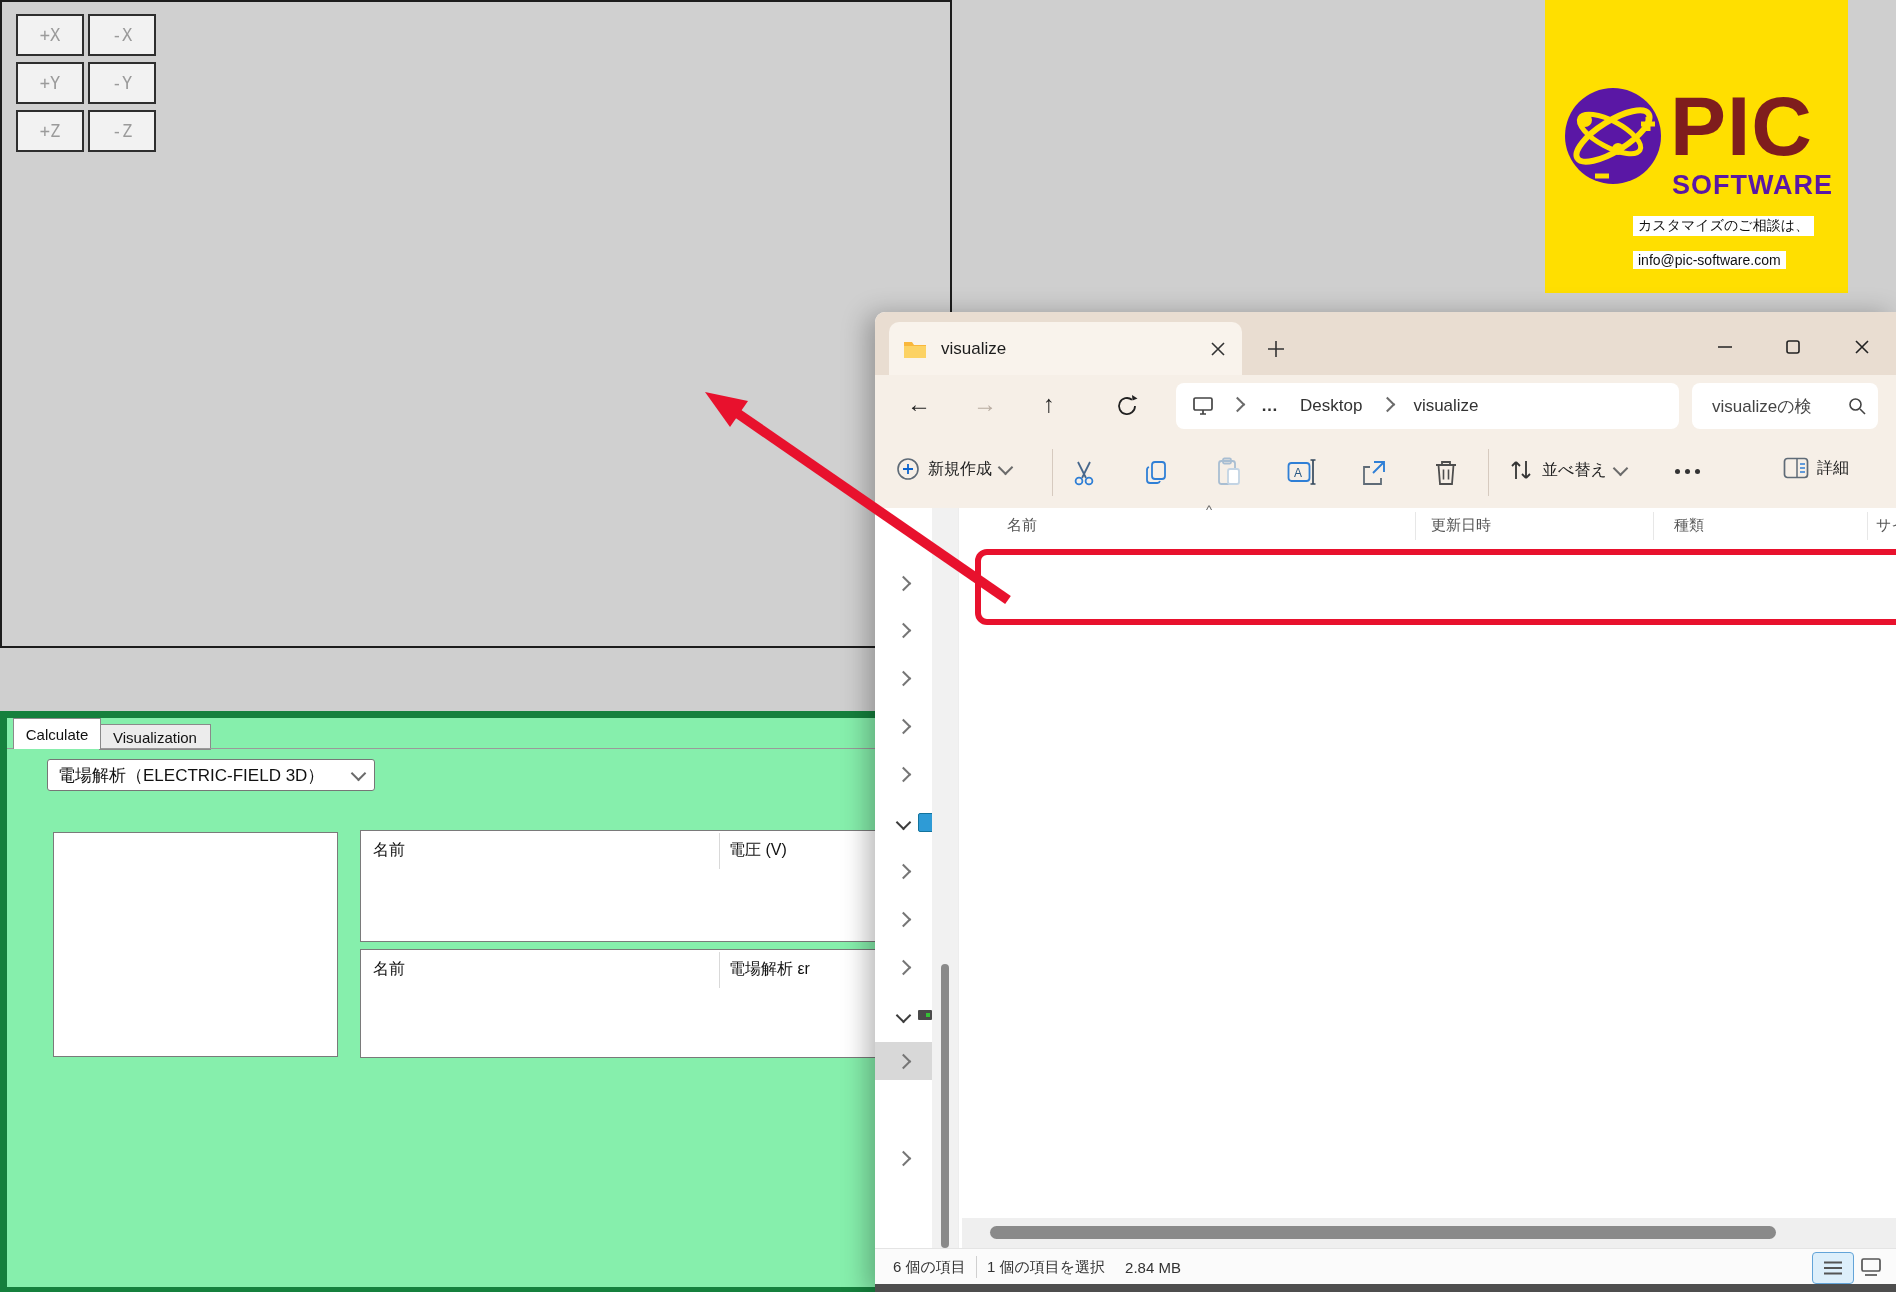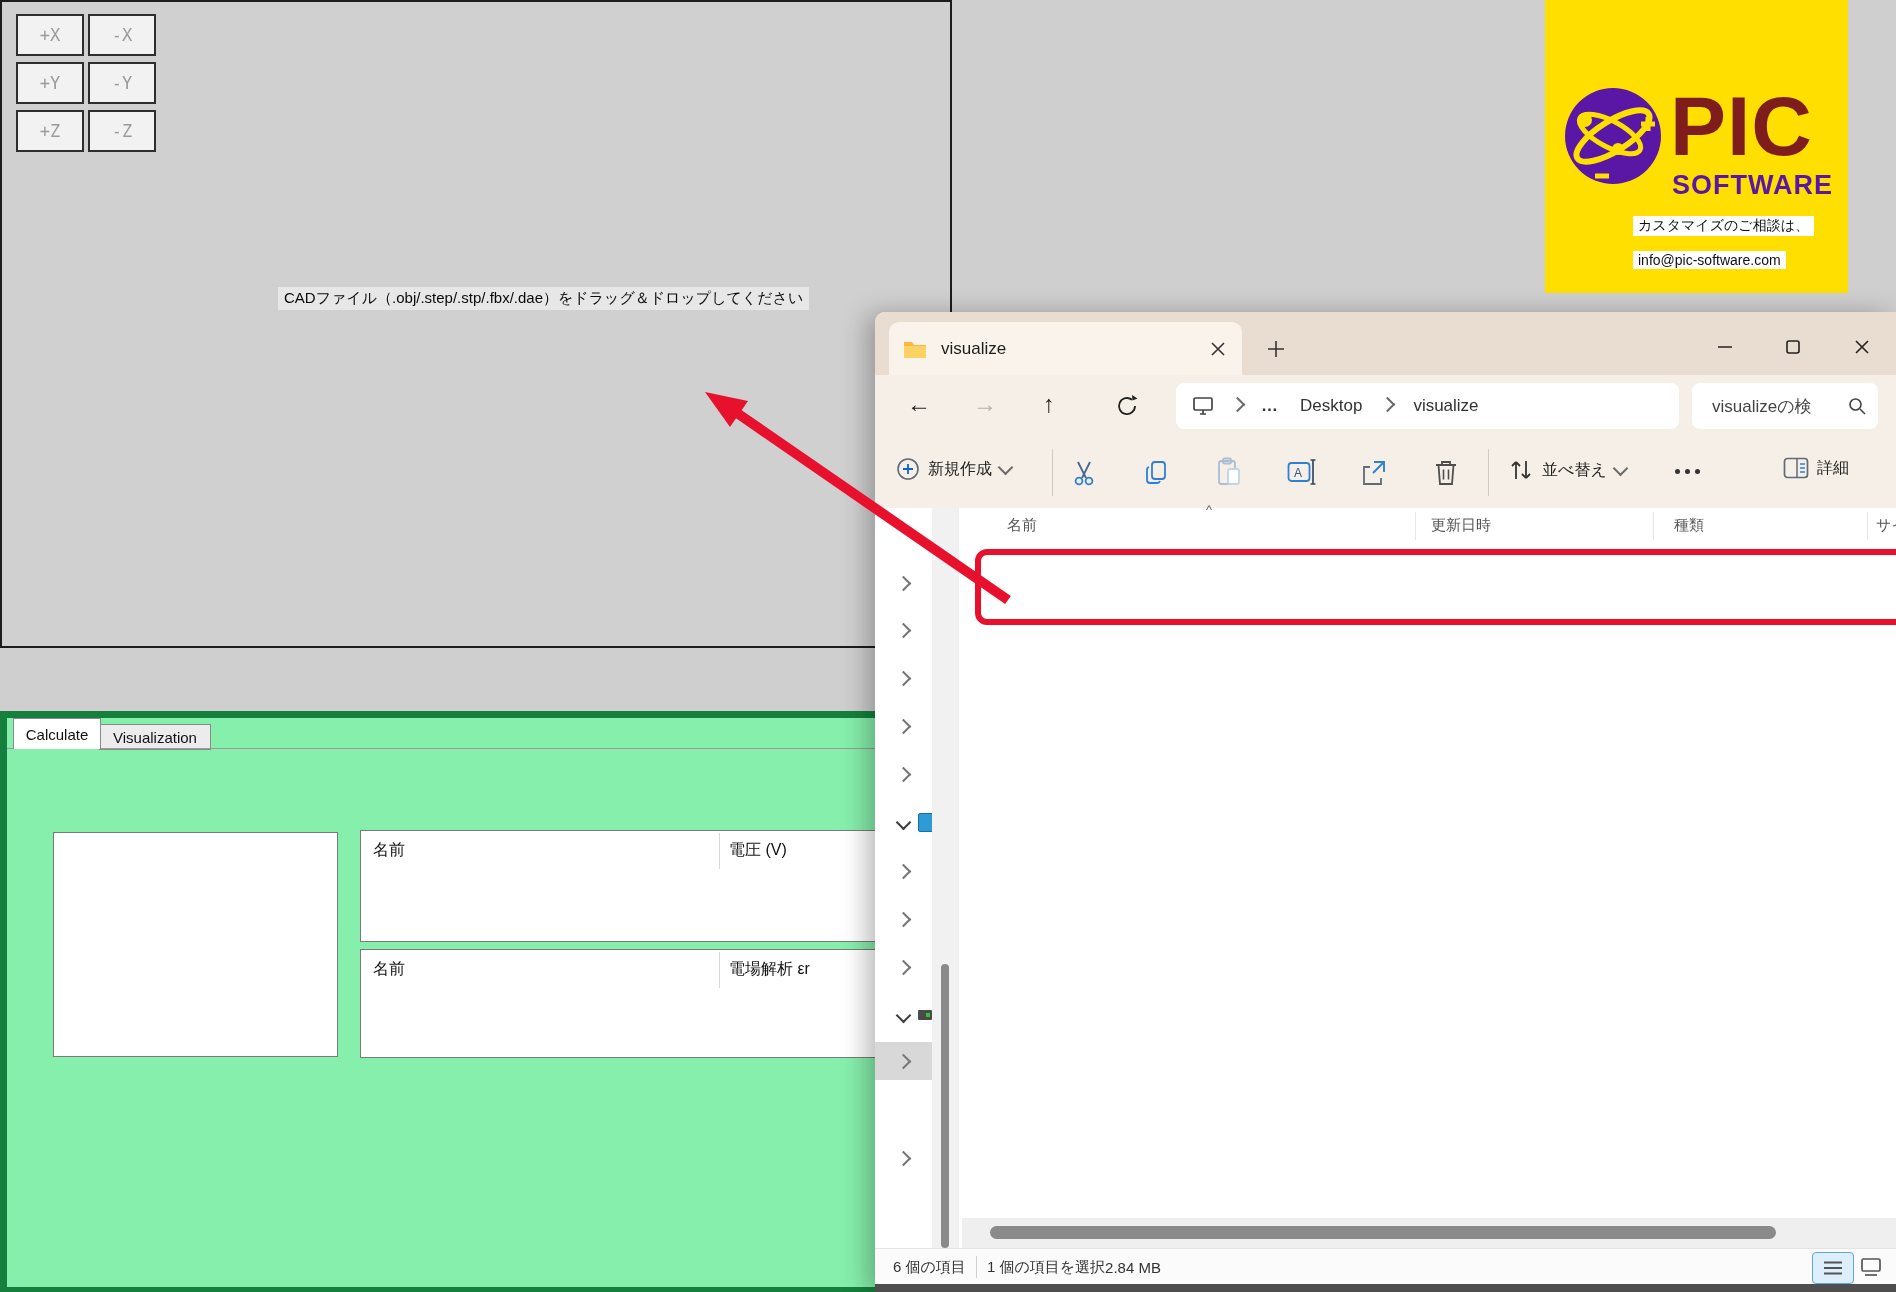--- a/index.html
+++ b/index.html
@@ -111,28 +111,31 @@
 
   <div id="viewport" class="abs">
     <div class="abs" style="left:14px;top:12px;display:grid;grid-template-columns:64px 64px;gap:6px 8px;">
       <div class="axis-btn">+X</div>
       <div class="axis-btn">-X</div>
       <div class="axis-btn">+Y</div>
       <div class="axis-btn">-Y</div>
       <div class="axis-btn">+Z</div>
       <div class="axis-btn">-Z</div>
     </div>
-    <div id="drop-hint" class="abs">CADファイル（.obj/.step/.stp/.fbx/.dae）をドラッグ＆ドロップしてください</div>
   </div>
 
   <div id="calc-panel" class="abs">
     <div id="tab-calculate" class="wtab">Calculate</div>
     <div id="tab-visualization" class="wtab">Visualization</div>
     <div id="tabline" class="abs"></div>
 
+    <div id="analysis-select" class="abs">
+      <span>電場解析（ELECTRIC-FIELD 3D）</span>
+      <span class="chevron"></span>
+    </div>
 
     <div id="electrode-list" class="abs listbox"></div>
 
     <div id="table1" class="abs listbox headbox">
       <span class="tbl-h1">名前</span>
       <span class="col-div"></span>
       <span class="tbl-h2">電圧 (V)</span>
     </div>
 
     <div id="table2" class="abs listbox headbox">
@@ -341,21 +344,21 @@
 
       <div id="hscroll-track">
         <div id="hscroll-thumb"></div>
       </div>
     </div>
 
     <div id="statusbar" class="abs">
       <span style="margin-left:18px;">6 個の項目</span>
       <span class="sdiv"></span>
       <span>1 個の項目を選択</span>
-      <span style="margin-left:0;">2.84 MB</span>
+      <span style="margin-left:20px;">2.84 MB</span>
       <div id="view-list">
         <svg width="20" height="16" viewBox="0 0 20 16">
           <path d="M1 2.5 h18 M1 8 h18 M1 13.5 h18" stroke="#555" stroke-width="1.8"></path>
         </svg>
       </div>
       <div id="view-content">
         <svg width="20" height="18" viewBox="0 0 20 18">
           <rect x="1" y="1" width="18" height="12" rx="1.5" fill="none" stroke="#555" stroke-width="1.7"></rect>
           <path d="M4 17 h12" stroke="#555" stroke-width="1.7"></path>
         </svg>

